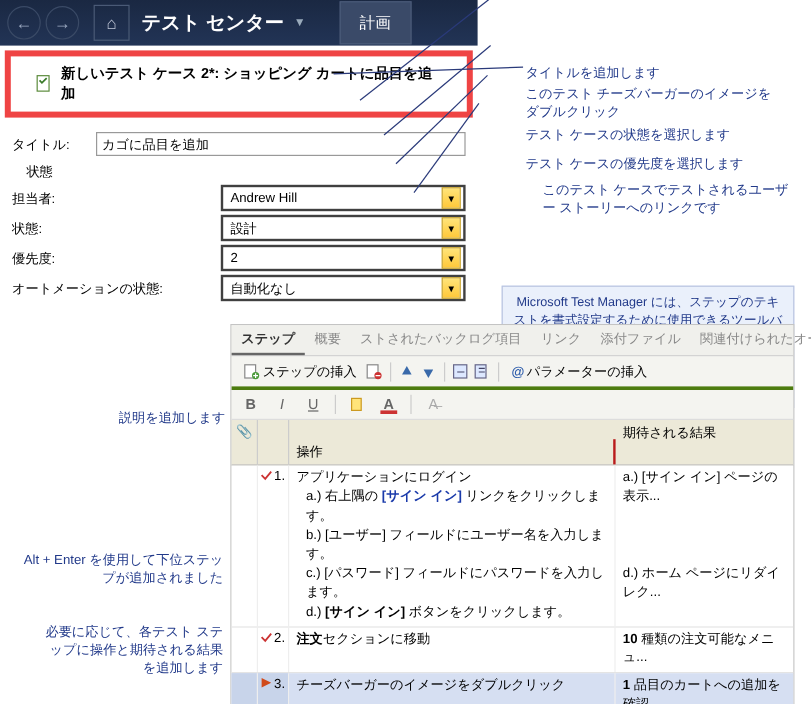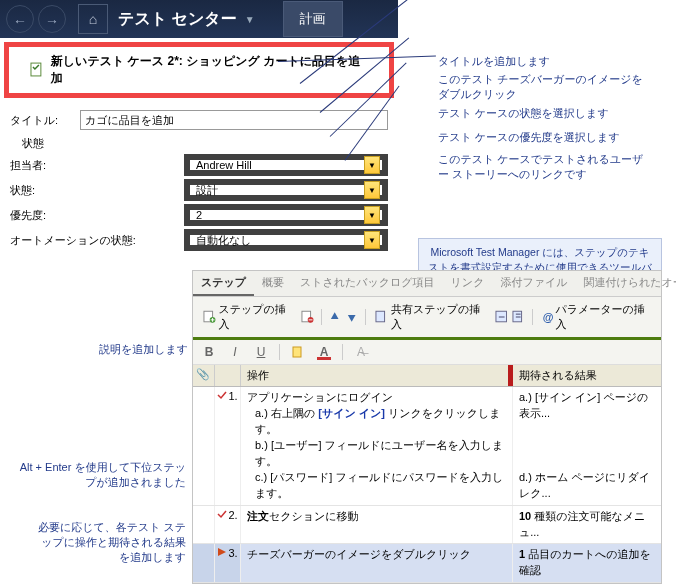--- a/index.html
+++ b/index.html
@@ -23,21 +23,21 @@
   .left-panel { width: 398px; }
   
   .case-header { background: #fff; border: 5px solid #ef4444; margin: 4px; padding: 6px 20px; display: flex; align-items: center; }
   .case-icon { width: 16px; height: 16px; margin-right: 6px; }
   .case-title { font-weight: bold; font-size: 12px; }
   
   .form-area { padding: 4px 10px 10px; }
   .form-row { display: flex; align-items: center; margin: 4px 0; }
   .form-label { width: 70px; font-size: 11px; }
   .form-input { flex: 1; border: 1px solid #999; padding: 2px 4px; height: 20px; font-size: 11px; }
-  .form-select { flex: 1; border: 6px solid #404040; height: 22px; display: flex; align-items: center; justify-content: space-between; padding: 0 2px 0 6px; background: #fff; cursor: pointer; margin-left: 106px; width: 204px; flex: none; }
+  .form-select { flex: 1; border: 2px solid #404040; height: 22px; display: flex; align-items: center; justify-content: space-between; padding: 0 2px 0 6px; background: #fff; cursor: pointer; margin-left: 106px; width: 204px; flex: none; }
   .form-select .dd { background: linear-gradient(#ffe47a, #ffc83a); width: 16px; height: 18px; display: flex; align-items: center; justify-content: center; font-size: 8px; border: 1px solid #c8a020; }
   .state-label { font-size: 11px; margin: 6px 0 2px 12px; }
   .form-row2 { display: flex; align-items: center; margin: 3px 0; }
   .form-label2 { width: 100px; font-size: 11px; }
   
   
   .callout { position: absolute; color: #223a8a; font-size: 11px; line-height: 1.35; }
   .callout-line { position: absolute; border-top: 1px solid #2a3a7a; height: 0; transform-origin: left center; }
   
   
@@ -50,21 +50,21 @@
   .tb-btn { display: flex; align-items: center; gap: 2px; padding: 2px 4px; cursor: pointer; }
   .tb-sep { width: 1px; height: 16px; background: #ccc; margin: 0 2px; }
   .tb-icon { width: 14px; height: 14px; display:inline-block; }
   
   .fmt-toolbar { display: flex; align-items: center; padding: 3px 6px; gap: 6px; border-bottom: 1px solid #ddd; background: #f4f4f0; }
   .fmt-btn { width: 20px; height: 18px; display: flex; align-items: center; justify-content: center; cursor: pointer; font-size: 12px; color: #666; }
   
   .grid-head { display: flex; background: #ece9d8; border-bottom: 1px solid #bbb; font-size: 11px; }
   .gh-attach { width: 22px; border-right: 1px solid #ccc; text-align: center; padding: 3px 0; }
   .gh-num { width: 26px; border-right: 1px solid #ccc; }
-  .gh-action { flex: 1; padding: 3px 6px; border-right: 5px solid #b91c1c; }
+  .gh-action { flex: 1; padding: 3px 6px; border-right: 2px solid #b91c1c; margin-top: 16px; }
   .gh-result { width: 148px; padding: 3px 6px; }
   
   .grid-body { background: #fff; font-size: 11px; }
   .grid-row { display: flex; border-bottom: 1px solid #e4e4e4; }
   .gc-attach { width: 22px; border-right: 1px solid #eee; }
   .gc-num { width: 26px; border-right: 1px solid #eee; display: flex; align-items: flex-start; justify-content: center; padding-top: 3px; gap:1px; }
   .step-ic { width: 10px; height: 10px; }
   .gc-action { flex: 1; padding: 3px 6px; border-right: 1px solid #eee; line-height: 1.45; }
   .gc-result { width: 148px; padding: 3px 6px; line-height: 1.45; }
   .substep { margin-left: 8px; }
@@ -136,21 +136,21 @@
           <span class="dd">▼</span>
         </div>
       </div>
     </div>
   </div>
 
   <div class="callout" style="left:438px; top:54px;">タイトルを追加します</div>
   <div class="callout" style="left:438px; top:72px; width:210px;">このテスト チーズバーガーのイメージをダブルクリック</div>
   <div class="callout" style="left:438px; top:106px;">テスト ケースの状態を選択します</div>
   <div class="callout" style="left:438px; top:130px;">テスト ケースの優先度を選択します</div>
-  <div class="callout" style="left:438px; top:152px; width:210px;">このテスト ケースでテストされるユーザー ストーリーへのリンクです</div>
+  <div class="callout" style="left:452px; top:152px; width:210px;">このテスト ケースでテストされるユーザー ストーリーへのリンクです</div>
 
   <div class="callout-line" style="left:278px; top:61px; width:158px; transform:rotate(-2deg);"></div>
   <div class="callout-line" style="left:300px; top:83px; width:136px; transform:rotate(-38deg);"></div>
   <div class="callout-line" style="left:320px; top:112px; width:116px; transform:rotate(-40deg);"></div>
   <div class="callout-line" style="left:330px; top:136px; width:106px; transform:rotate(-44deg);"></div>
   <div class="callout-line" style="left:345px; top:160px; width:92px; transform:rotate(-54deg);"></div>
 
   <div class="info-box">Microsoft Test Manager には、ステップのテキストを書式設定するために使用できるツールバーが含まれます。太字、下線、または色付き強調表示など、さまざまな書式設定オプションを使用して、コメントのキー ポイントを強調できます。</div>
 
   <div class="left-callout" style="left:92px; top:342px; width:96px;">説明を追加します</div>
@@ -182,26 +182,20 @@
           <path d="M8 10 h4" stroke="#fff"></path>
         </svg>
       <span class="tb-sep"></span>
       <svg class="tb-icon" viewBox="0 0 14 14">
           <path d="M7 2 L11 9 L3 9 Z" fill="#3a6aaa"></path>
         </svg>
       <svg class="tb-icon" viewBox="0 0 14 14">
           <path d="M7 12 L11 5 L3 5 Z" fill="#3a6aaa"></path>
         </svg>
       <span class="tb-sep"></span>
-      <span class="tb-btn">
-        <svg class="tb-icon" viewBox="0 0 14 14">
-            <rect x="1" y="1" width="9" height="11" fill="#dde8ff" stroke="#668"></rect>
-          </svg>
-        <span>共有ステップの挿入</span>
-      </span>
       <svg class="tb-icon" viewBox="0 0 14 14">
           <rect x="1" y="1" width="11" height="11" fill="#dde8ff" stroke="#668"></rect>
           <path d="M4 7 h6" stroke="#446"></path>
         </svg>
       <svg class="tb-icon" viewBox="0 0 14 14">
           <rect x="1" y="1" width="9" height="11" fill="#dde8ff" stroke="#668"></rect>
           <path d="M4 4 h5 M4 7 h5" stroke="#446"></path>
         </svg>
       <span class="tb-sep"></span>
       <span class="tb-btn">
@@ -249,20 +243,21 @@
           <svg class="step-ic" viewBox="0 0 10 10">
               <path d="M1 5 L4 8 L9 2" stroke="#c33" stroke-width="1.5" fill="none"></path>
             </svg>
           <span>1.</span>
         </div>
         <div class="gc-action">
           <div>アプリケーションにログイン</div>
           <div class="substep">a.) 右上隅の <b class="term">[サイン イン]</b> リンクをクリックします。</div>
           <div class="substep">b.) [ユーザー] フィールドにユーザー名を入力します。</div>
           <div class="substep">c.) [パスワード] フィールドにパスワードを入力します。</div>
+          <div class="substep">d.) <b>[サイン イン]</b> ボタンをクリックします。</div>
         </div>
         <div class="gc-result">
           <div>a.) [サイン イン] ページの表示...</div>
           <div>&nbsp;</div>
             <div>&nbsp;</div>
             <div>&nbsp;</div>
           <div>d.) ホーム ページにリダイレク...</div>
         </div>
       </div>
 

